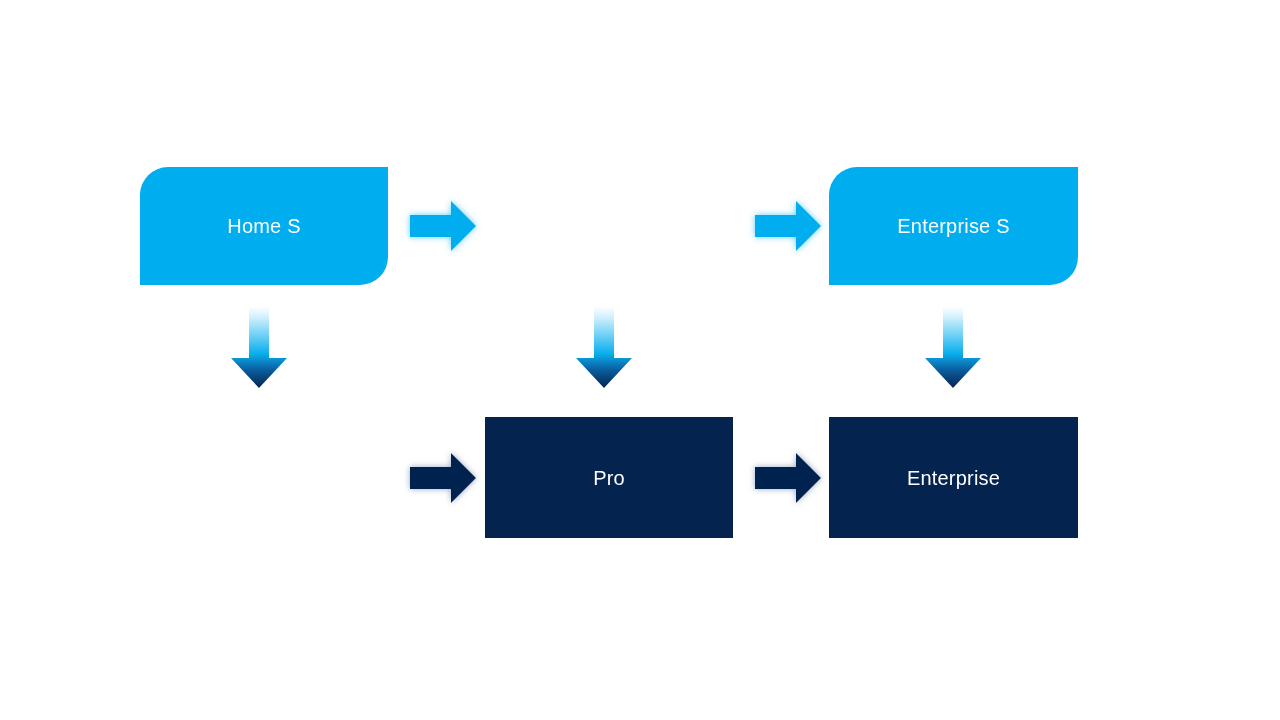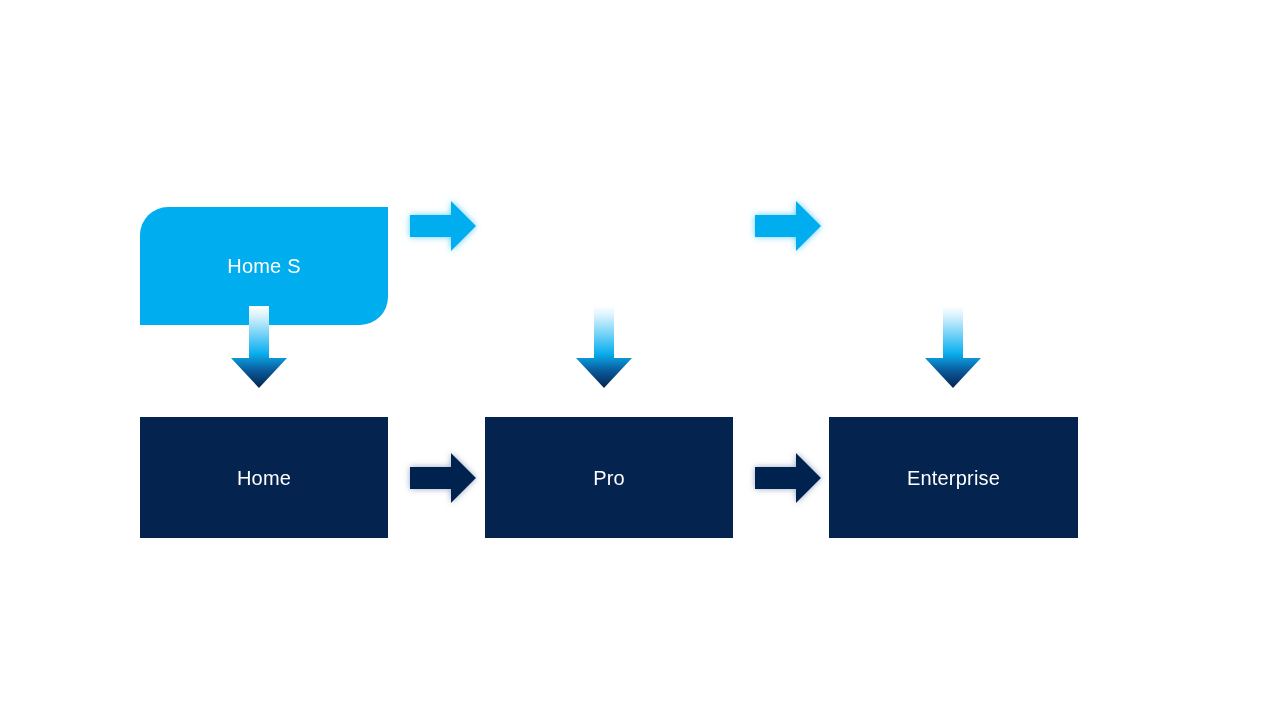--- a/index.html
+++ b/index.html
@@ -79,25 +79,28 @@
     width: 64px;
     height: 84px;
     overflow: visible;
   }
 </style>
 </head>
 <body>
 
 <div id="canvas">
 
-  <div class="node node-top" style="left:140px; top:167px; width:248px; height:118px;margin-top:40px;">
+  <div class="node node-top" style="left:140px; top:167px; width:248px; height:118px;">
     <span class="node-label">Home S</span>
   </div>
 
 
+  <div class="node node-top" style="left:829px; top:167px; width:249px; height:118px;">
+    <span class="node-label">Enterprise S</span>
+  </div>
 
   <div class="arrow-h" style="left:406px; top:198px;">
     <svg viewBox="0 0 74 56" xmlns="http://www.w3.org/2000/svg">
       <defs>
         <filter id="glowCyan1" x="-40%" y="-40%" width="180%" height="180%">
           <feGaussianBlur stdDeviation="3.2" result="b"></feGaussianBlur>
           <feFlood flood-color="#41c6f5" flood-opacity="0.85"></feFlood>
           <feComposite in2="b" operator="in" result="g"></feComposite>
           <feMerge>
             <feMergeNode in="g"></feMergeNode>
@@ -167,23 +170,20 @@
           <stop offset="36%" stop-color="#6cd0f6"></stop>
           <stop offset="58%" stop-color="#0aaeee"></stop>
           <stop offset="78%" stop-color="#0a5d9e"></stop>
           <stop offset="100%" stop-color="#05234f"></stop>
         </linearGradient>
       </defs>
       <path d="M22,0 L42,0 L42,52 L60,52 L32,82 L4,52 L22,52 Z" fill="url(#vgrad3)"></path>
     </svg>
   </div>
 
-  <div class="node node-bottom" style="left:140px; top:417px; width:248px; height:121px;">
-    <span class="node-label">Home</span>
-  </div>
 
   <div class="node node-bottom" style="left:829px; top:417px; width:249px; height:121px;">
     <span class="node-label">Enterprise</span>
   </div>
 
   <div class="node node-bottom" style="left:485px; top:417px; width:248px; height:121px;">
     <span class="node-label">Pro</span>
   </div>
 
   <div class="arrow-h" style="left:406px; top:450px;">

